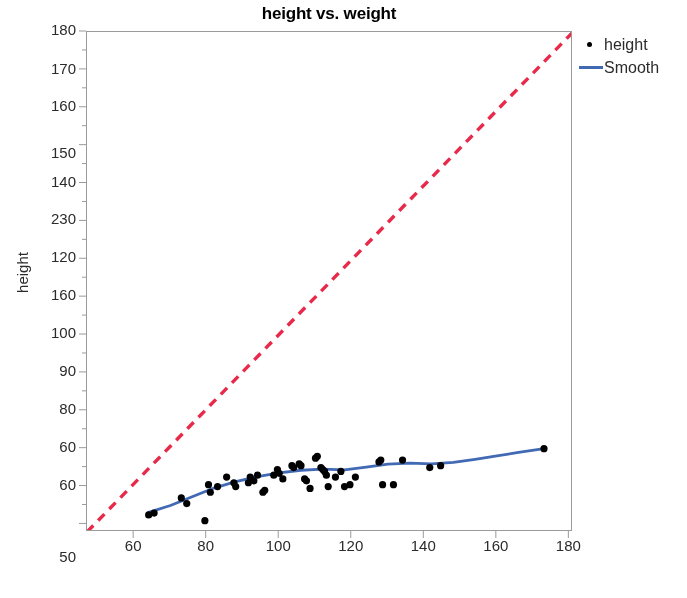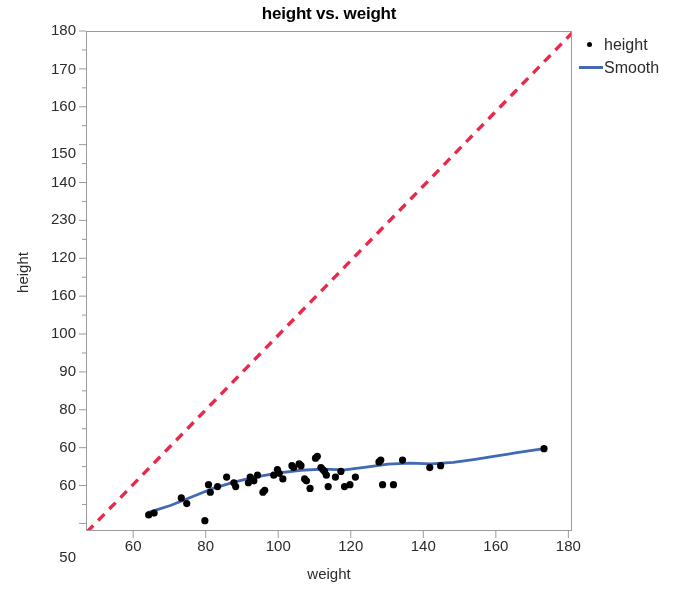--- a/index.html
+++ b/index.html
@@ -271,21 +271,20 @@
       <div class="xtick-label" style="left: 205.687px;">80</div>
       <div class="xtick-label" style="left: 278.224px;">100</div>
       <div class="xtick-label" style="left: 350.761px;">120</div>
       <div class="xtick-label" style="left: 423.299px;">140</div>
       <div class="xtick-label" style="left: 495.836px;">160</div>
       <div class="xtick-label" style="left: 568.373px;">180</div>
     </div>
 
   <div id="y-axis-title">height</div>
 
-  <div id="x-axis-title">weight</div>
 
   <div id="legend">
     <div class="legend-row">
       <span class="legend-key">
         <span class="legend-dot"></span>
       </span>
       <span class="legend-text">height</span>
     </div>
     <div class="legend-row">
       <span class="legend-key">

